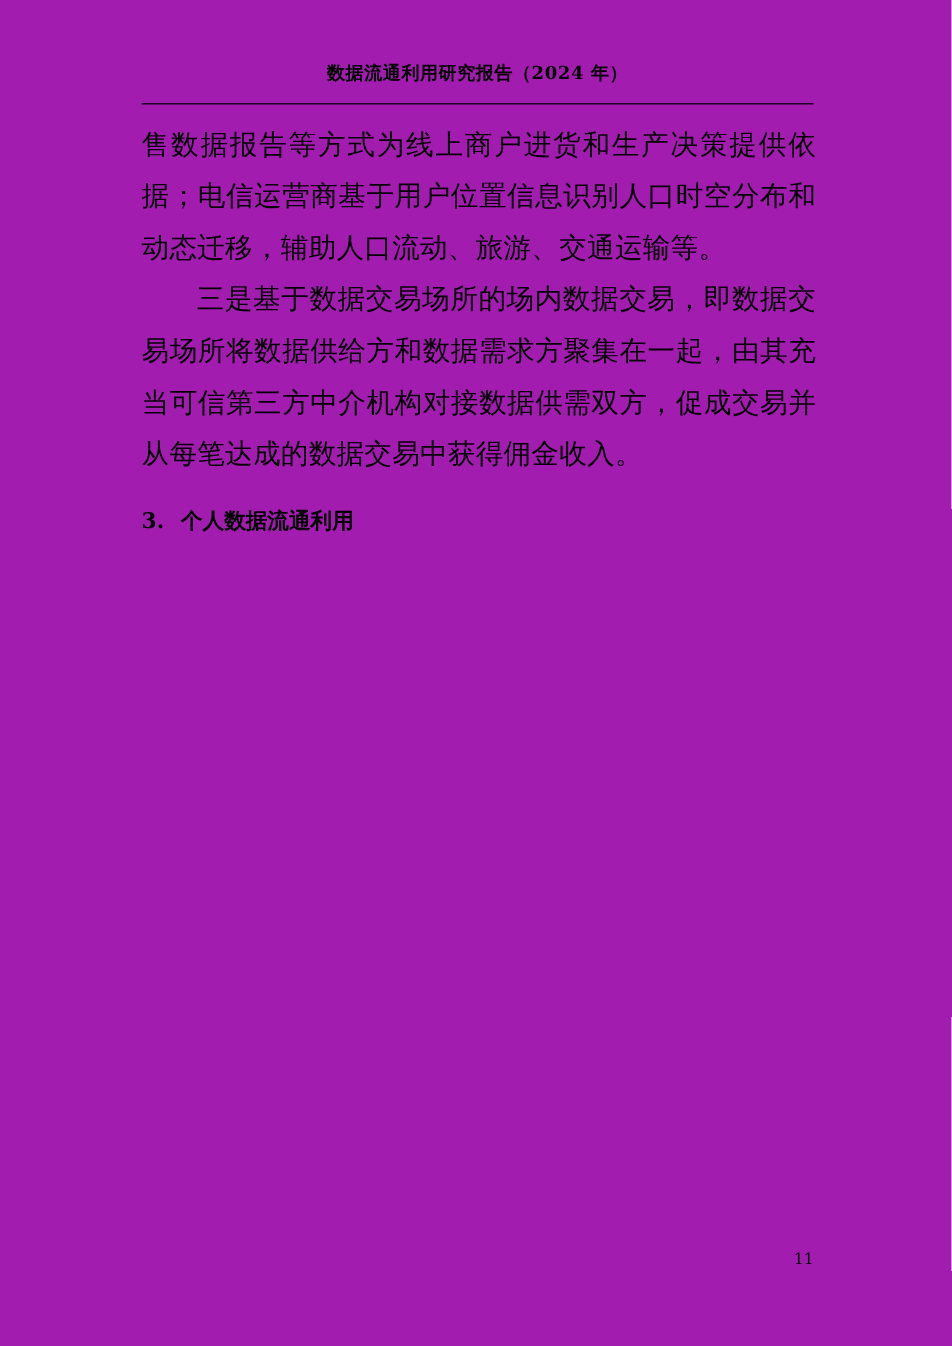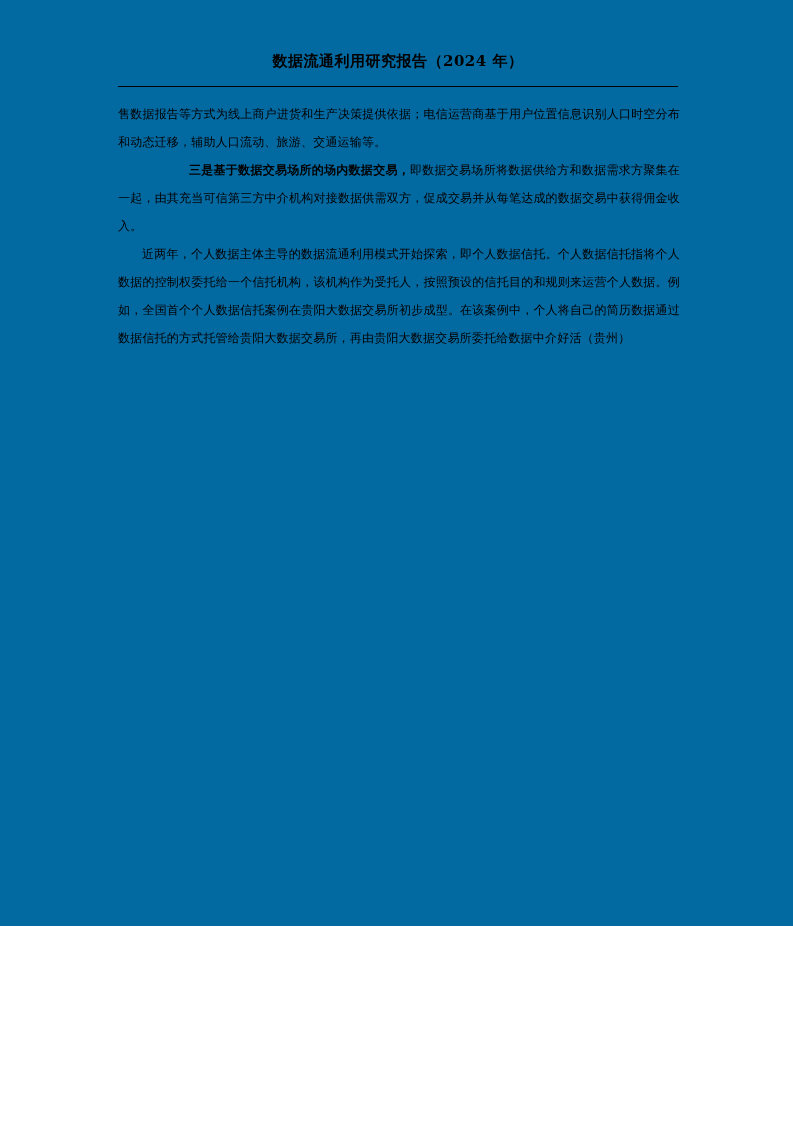--- a/index.html
+++ b/index.html
@@ -3,22 +3,22 @@
 <meta charset="utf-8">
 <style>
   html, body {
     margin: 0;
     padding: 0;
     background: #ffffff;
   }
   .page {
     position: relative;
     width: 793px;
-    height: 926px;
-    background: #0369a1;
+    height: 1122px;
+    background: #a21caf;
     margin: 0 auto;
     font-family: "DejaVu Serif", "Liberation Serif", serif;
     color: #000000;
     box-sizing: border-box;
     overflow: hidden;
   }
   .header {
     position: absolute;
     top: 52px;
     left: 118px;
@@ -39,33 +39,32 @@
     background: #000000;
   }
   .content {
     position: absolute;
     top: 100px;
     left: 118px;
     width: 562px;
   }
   p {
     margin: 0;
-    font-size: 12px;
-    line-height: 28px;
+    font-size: 23px;
+    line-height: 43px;
     text-align: justify;
     text-justify: inter-ideograph;
     font-family: "DejaVu Serif", "Liberation Serif", serif;
     letter-spacing: 0.2px;
   }
   p.indent {
     text-indent: 2em;
   }
   .bold {
-    font-weight: bold;
-    margin-left: 47px;
+    font-weight: normal;
   }
   h3.section {
     margin: 14px 0 6px 0;
     font-size: 18px;
     line-height: 40px;
     font-weight: bold;
     font-family: "DejaVu Serif", "Liberation Serif", serif;
   }
   h3.section .num {
     margin-right: 14px;
@@ -88,22 +87,22 @@
 
   <div class="header">数据流通利用研究报告（2024 年）</div>
   <div class="header-rule"></div>
 
   <div class="content">
 
     <p class="para">售数据报告等方式为线上商户进货和生产决策提供依据；电信运营商基于用户位置信息识别人口时空分布和动态迁移，辅助人口流动、旅游、交通运输等。</p>
 
     <p class="indent"><span class="bold">三是基于数据交易场所的场内数据交易，</span><span>即数据交易场所将数据供给方和数据需求方聚集在一起，由其充当可信第三方中介机构对接数据供需双方，促成交易并从每笔达成的数据交易中获得佣金收入。</span></p>
 
+    <h3 class="section"><span class="num">3.</span><span>个人数据流通利用</span></h3>
 
 
 
-    <p class="indent">近两年，个人数据主体主导的数据流通利用模式开始探索，即个人数据信托。个人数据信托指将个人数据的控制权委托给一个信托机构，该机构作为受托人，按照预设的信托目的和规则来运营个人数据。例如，全国首个个人数据信托案例在贵阳大数据交易所初步成型。在该案例中，个人将自己的简历数据通过数据信托的方式托管给贵阳大数据交易所，再由贵阳大数据交易所委托给数据中介好活（贵州）</p>
 
   </div>
 
   <div class="footer">11</div>
 
 </div>
 
 </body></html>

